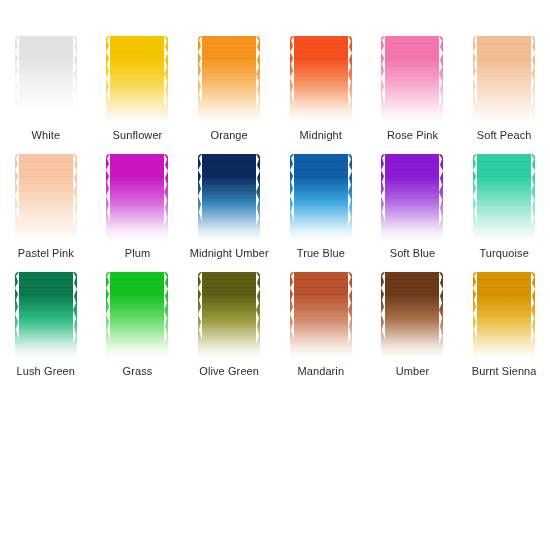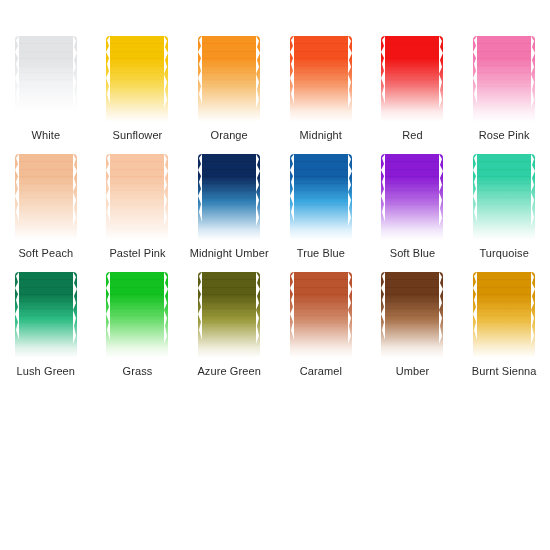--- a/index.html
+++ b/index.html
@@ -161,41 +161,20 @@
             <path d="M5,2 L2,6 L4,12 L1,18 L4,24 L2,30 L4,37 L1,44 L4,52 L2,60 L5,70 L5,2 Z" fill="#ffffff"></path>
           </svg>
           <svg class="edge r" viewBox="0 0 5 90" preserveAspectRatio="none">
             <path d="M0,2 L3,7 L1,13 L4,19 L1,26 L3,33 L0,40 L3,48 L1,56 L3,66 L0,74 L0,2 Z" fill="#ffffff"></path>
           </svg>
         </div>
         <div class="label">Midnight</div>
       </div>
       <div class="cell">
         <div class="swatch-wrap">
-          <div class="swatch" style="background: linear-gradient(rgb(242, 20, 20) 0%, rgb(242, 20, 20) 26%, rgb(244, 105, 107) 55%, rgb(253, 234, 234) 88%, rgb(255, 255, 255) 100%);"></div>
-          <svg class="streaks" viewBox="0 0 64 90">
-            <rect x="1" y="9" width="62" height="1.1" fill="#f21414" opacity="0.3"></rect>
-            <rect x="2" y="17" width="60" height="1.1" fill="#f21414" opacity="0.265"></rect>
-            <rect x="3" y="24" width="58" height="1.1" fill="#f21414" opacity="0.22999999999999998"></rect>
-            <rect x="1" y="31" width="62" height="1.1" fill="#f21414" opacity="0.19499999999999998"></rect>
-            <rect x="2" y="38" width="60" height="1.1" fill="#f21414" opacity="0.15999999999999998"></rect>
-            <rect x="3" y="45" width="58" height="1.1" fill="#f21414" opacity="0.12499999999999997"></rect>
-            <rect x="1" y="52" width="62" height="1.1" fill="#f21414" opacity="0.08999999999999997"></rect>
-          </svg>
-          <svg class="edge l" viewBox="0 0 5 90" preserveAspectRatio="none">
-            <path d="M5,2 L2,6 L4,12 L1,18 L4,24 L2,30 L4,37 L1,44 L4,52 L2,60 L5,70 L5,2 Z" fill="#ffffff"></path>
-          </svg>
-          <svg class="edge r" viewBox="0 0 5 90" preserveAspectRatio="none">
-            <path d="M0,2 L3,7 L1,13 L4,19 L1,26 L3,33 L0,40 L3,48 L1,56 L3,66 L0,74 L0,2 Z" fill="#ffffff"></path>
-          </svg>
-        </div>
-        <div class="label">Red</div>
-      </div>
-      <div class="cell">
-        <div class="swatch-wrap">
           <div class="swatch" style="background: linear-gradient(rgb(243, 119, 174) 0%, rgb(243, 119, 174) 26%, rgb(247, 167, 203) 55%, rgb(253, 238, 245) 88%, rgb(255, 255, 255) 100%);"></div>
           <svg class="streaks" viewBox="0 0 64 90">
             <rect x="1" y="9" width="62" height="1.1" fill="#f377ae" opacity="0.3"></rect>
             <rect x="2" y="17" width="60" height="1.1" fill="#f377ae" opacity="0.265"></rect>
             <rect x="3" y="24" width="58" height="1.1" fill="#f377ae" opacity="0.22999999999999998"></rect>
             <rect x="1" y="31" width="62" height="1.1" fill="#f377ae" opacity="0.19499999999999998"></rect>
             <rect x="2" y="38" width="60" height="1.1" fill="#f377ae" opacity="0.15999999999999998"></rect>
             <rect x="3" y="45" width="58" height="1.1" fill="#f377ae" opacity="0.12499999999999997"></rect>
             <rect x="1" y="52" width="62" height="1.1" fill="#f377ae" opacity="0.08999999999999997"></rect>
           </svg>
@@ -245,20 +224,41 @@
             <path d="M5,2 L2,6 L4,12 L1,18 L4,24 L2,30 L4,37 L1,44 L4,52 L2,60 L5,70 L5,2 Z" fill="#ffffff"></path>
           </svg>
           <svg class="edge r" viewBox="0 0 5 90" preserveAspectRatio="none">
             <path d="M0,2 L3,7 L1,13 L4,19 L1,26 L3,33 L0,40 L3,48 L1,56 L3,66 L0,74 L0,2 Z" fill="#ffffff"></path>
           </svg>
         </div>
         <div class="label">Pastel Pink</div>
       </div>
       <div class="cell">
         <div class="swatch-wrap">
+          <div class="swatch" style="background: linear-gradient(rgb(201, 22, 194) 0%, rgb(201, 22, 194) 26%, rgb(215, 102, 221) 55%, rgb(247, 229, 248) 88%, rgb(255, 255, 255) 100%);"></div>
+          <svg class="streaks" viewBox="0 0 64 90">
+            <rect x="1" y="9" width="62" height="1.1" fill="#c916c2" opacity="0.3"></rect>
+            <rect x="2" y="17" width="60" height="1.1" fill="#c916c2" opacity="0.265"></rect>
+            <rect x="3" y="24" width="58" height="1.1" fill="#c916c2" opacity="0.22999999999999998"></rect>
+            <rect x="1" y="31" width="62" height="1.1" fill="#c916c2" opacity="0.19499999999999998"></rect>
+            <rect x="2" y="38" width="60" height="1.1" fill="#c916c2" opacity="0.15999999999999998"></rect>
+            <rect x="3" y="45" width="58" height="1.1" fill="#c916c2" opacity="0.12499999999999997"></rect>
+            <rect x="1" y="52" width="62" height="1.1" fill="#c916c2" opacity="0.08999999999999997"></rect>
+          </svg>
+          <svg class="edge l" viewBox="0 0 5 90" preserveAspectRatio="none">
+            <path d="M5,2 L2,6 L4,12 L1,18 L4,24 L2,30 L4,37 L1,44 L4,52 L2,60 L5,70 L5,2 Z" fill="#ffffff"></path>
+          </svg>
+          <svg class="edge r" viewBox="0 0 5 90" preserveAspectRatio="none">
+            <path d="M0,2 L3,7 L1,13 L4,19 L1,26 L3,33 L0,40 L3,48 L1,56 L3,66 L0,74 L0,2 Z" fill="#ffffff"></path>
+          </svg>
+        </div>
+        <div class="label">Plum</div>
+      </div>
+      <div class="cell">
+        <div class="swatch-wrap">
           <div class="swatch" style="background: linear-gradient(rgb(13, 42, 94) 0%, rgb(13, 42, 94) 26%, rgb(47, 127, 181) 55%, rgb(213, 231, 243) 88%, rgb(255, 255, 255) 100%);"></div>
           <svg class="streaks" viewBox="0 0 64 90">
             <rect x="1" y="9" width="62" height="1.1" fill="#0d2a5e" opacity="0.3"></rect>
             <rect x="2" y="17" width="60" height="1.1" fill="#0d2a5e" opacity="0.265"></rect>
             <rect x="3" y="24" width="58" height="1.1" fill="#0d2a5e" opacity="0.22999999999999998"></rect>
             <rect x="1" y="31" width="62" height="1.1" fill="#0d2a5e" opacity="0.19499999999999998"></rect>
             <rect x="2" y="38" width="60" height="1.1" fill="#0d2a5e" opacity="0.15999999999999998"></rect>
             <rect x="3" y="45" width="58" height="1.1" fill="#0d2a5e" opacity="0.12499999999999997"></rect>
             <rect x="1" y="52" width="62" height="1.1" fill="#0d2a5e" opacity="0.08999999999999997"></rect>
           </svg>
@@ -388,42 +388,42 @@
             <rect x="3" y="45" width="58" height="1.1" fill="#5d5e15" opacity="0.12499999999999997"></rect>
             <rect x="1" y="52" width="62" height="1.1" fill="#5d5e15" opacity="0.08999999999999997"></rect>
           </svg>
           <svg class="edge l" viewBox="0 0 5 90" preserveAspectRatio="none">
             <path d="M5,2 L2,6 L4,12 L1,18 L4,24 L2,30 L4,37 L1,44 L4,52 L2,60 L5,70 L5,2 Z" fill="#ffffff"></path>
           </svg>
           <svg class="edge r" viewBox="0 0 5 90" preserveAspectRatio="none">
             <path d="M0,2 L3,7 L1,13 L4,19 L1,26 L3,33 L0,40 L3,48 L1,56 L3,66 L0,74 L0,2 Z" fill="#ffffff"></path>
           </svg>
         </div>
-        <div class="label">Azure Green</div>
+        <div class="label">Olive Green</div>
       </div>
       <div class="cell">
         <div class="swatch-wrap">
           <div class="swatch" style="background: linear-gradient(rgb(185, 84, 47) 0%, rgb(185, 84, 47) 26%, rgb(208, 138, 106) 55%, rgb(247, 235, 228) 88%, rgb(255, 255, 255) 100%);"></div>
           <svg class="streaks" viewBox="0 0 64 90">
             <rect x="1" y="9" width="62" height="1.1" fill="#b9542f" opacity="0.3"></rect>
             <rect x="2" y="17" width="60" height="1.1" fill="#b9542f" opacity="0.265"></rect>
             <rect x="3" y="24" width="58" height="1.1" fill="#b9542f" opacity="0.22999999999999998"></rect>
             <rect x="1" y="31" width="62" height="1.1" fill="#b9542f" opacity="0.19499999999999998"></rect>
             <rect x="2" y="38" width="60" height="1.1" fill="#b9542f" opacity="0.15999999999999998"></rect>
             <rect x="3" y="45" width="58" height="1.1" fill="#b9542f" opacity="0.12499999999999997"></rect>
             <rect x="1" y="52" width="62" height="1.1" fill="#b9542f" opacity="0.08999999999999997"></rect>
           </svg>
           <svg class="edge l" viewBox="0 0 5 90" preserveAspectRatio="none">
             <path d="M5,2 L2,6 L4,12 L1,18 L4,24 L2,30 L4,37 L1,44 L4,52 L2,60 L5,70 L5,2 Z" fill="#ffffff"></path>
           </svg>
           <svg class="edge r" viewBox="0 0 5 90" preserveAspectRatio="none">
             <path d="M0,2 L3,7 L1,13 L4,19 L1,26 L3,33 L0,40 L3,48 L1,56 L3,66 L0,74 L0,2 Z" fill="#ffffff"></path>
           </svg>
         </div>
-        <div class="label">Caramel</div>
+        <div class="label">Mandarin</div>
       </div>
       <div class="cell">
         <div class="swatch-wrap">
           <div class="swatch" style="background: linear-gradient(rgb(109, 59, 28) 0%, rgb(109, 59, 28) 26%, rgb(169, 114, 74) 55%, rgb(243, 233, 225) 88%, rgb(255, 255, 255) 100%);"></div>
           <svg class="streaks" viewBox="0 0 64 90">
             <rect x="1" y="9" width="62" height="1.1" fill="#6d3b1c" opacity="0.3"></rect>
             <rect x="2" y="17" width="60" height="1.1" fill="#6d3b1c" opacity="0.265"></rect>
             <rect x="3" y="24" width="58" height="1.1" fill="#6d3b1c" opacity="0.22999999999999998"></rect>
             <rect x="1" y="31" width="62" height="1.1" fill="#6d3b1c" opacity="0.19499999999999998"></rect>
             <rect x="2" y="38" width="60" height="1.1" fill="#6d3b1c" opacity="0.15999999999999998"></rect>

